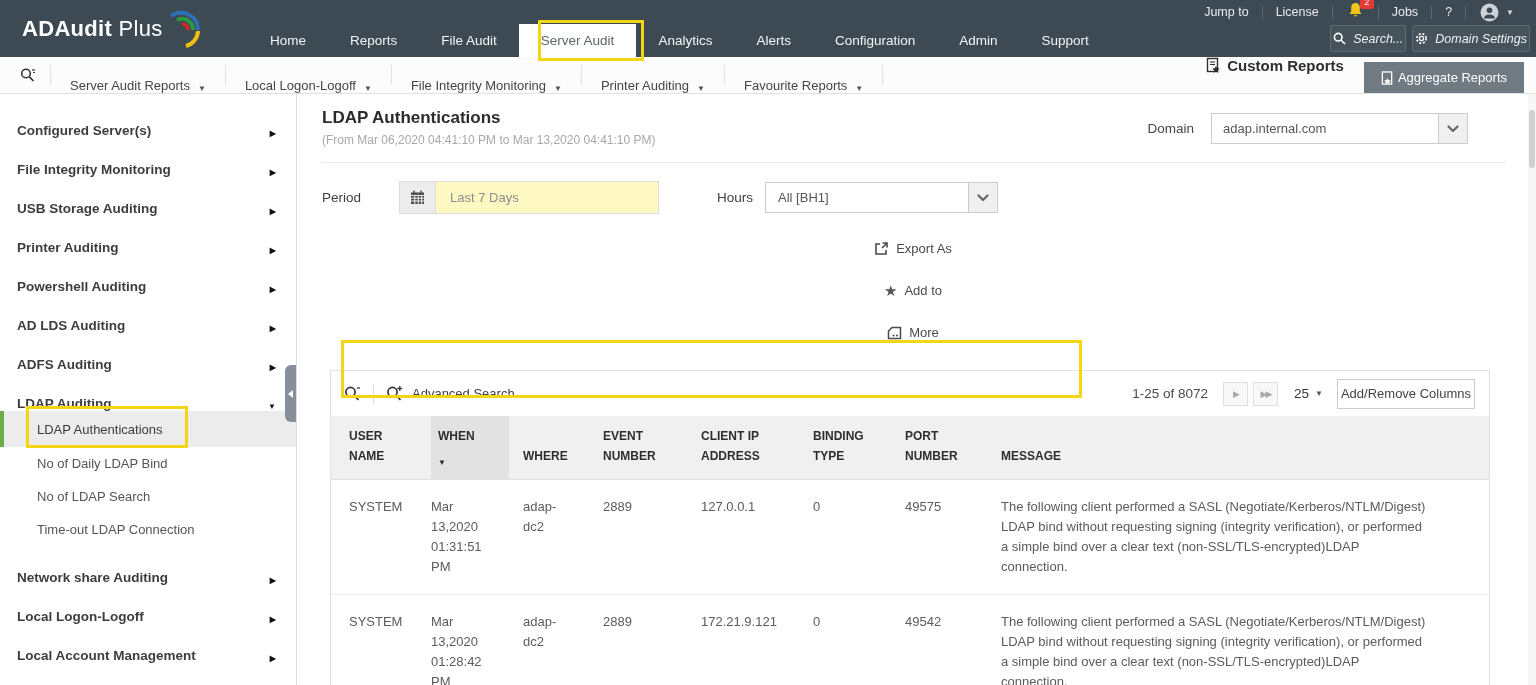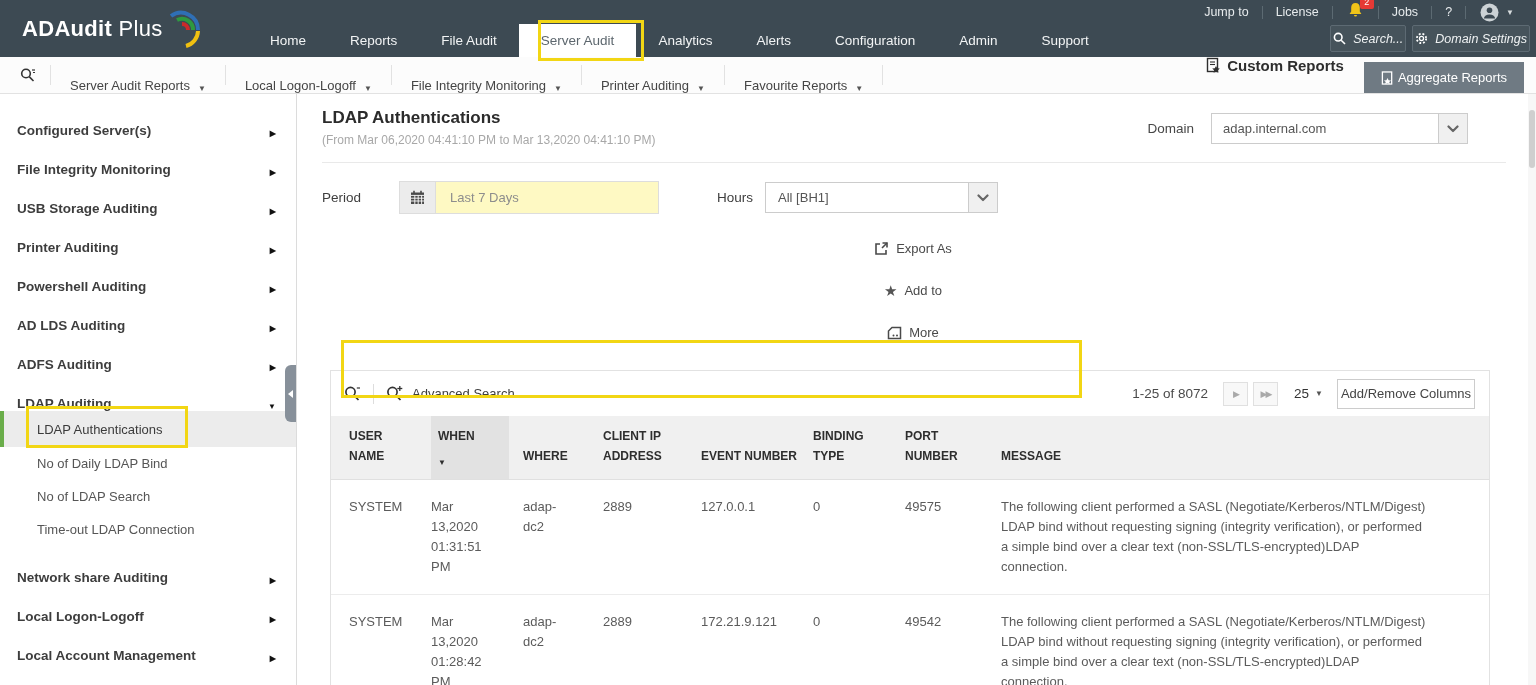--- a/index.html
+++ b/index.html
@@ -390,22 +390,22 @@
         </span>
       </div>
 
       <div class="thead">
         <div class="th">USER NAME</div>
         <div class="th th-when">
           <span>WHEN</span>
           <span class="sort-caret">▼</span>
         </div>
         <div class="th">WHERE</div>
+        <div class="th">EVENT NUMBER</div>
         <div class="th">CLIENT IP ADDRESS</div>
-        <div class="th">EVENT NUMBER</div>
         <div class="th">BINDING TYPE</div>
         <div class="th">PORT NUMBER</div>
         <div class="th">MESSAGE</div>
       </div>
 
       <div class="trow">
         <div class="td">SYSTEM</div>
         <div class="td">Mar 13,2020 01:31:51 PM</div>
         <div class="td">adap-dc2</div>
         <div class="td">2889</div>

